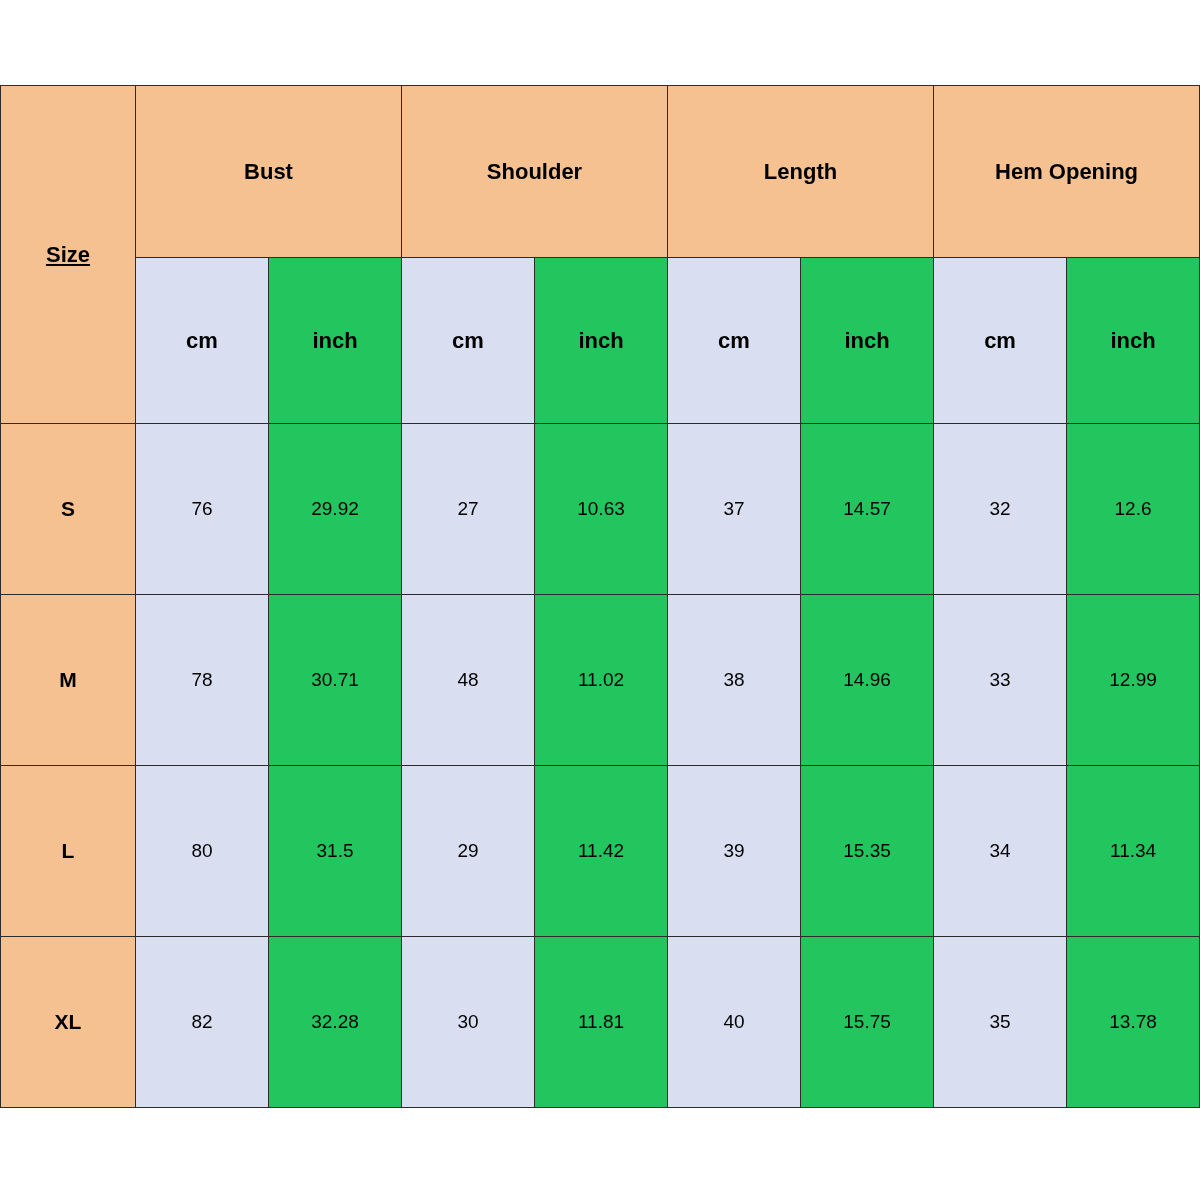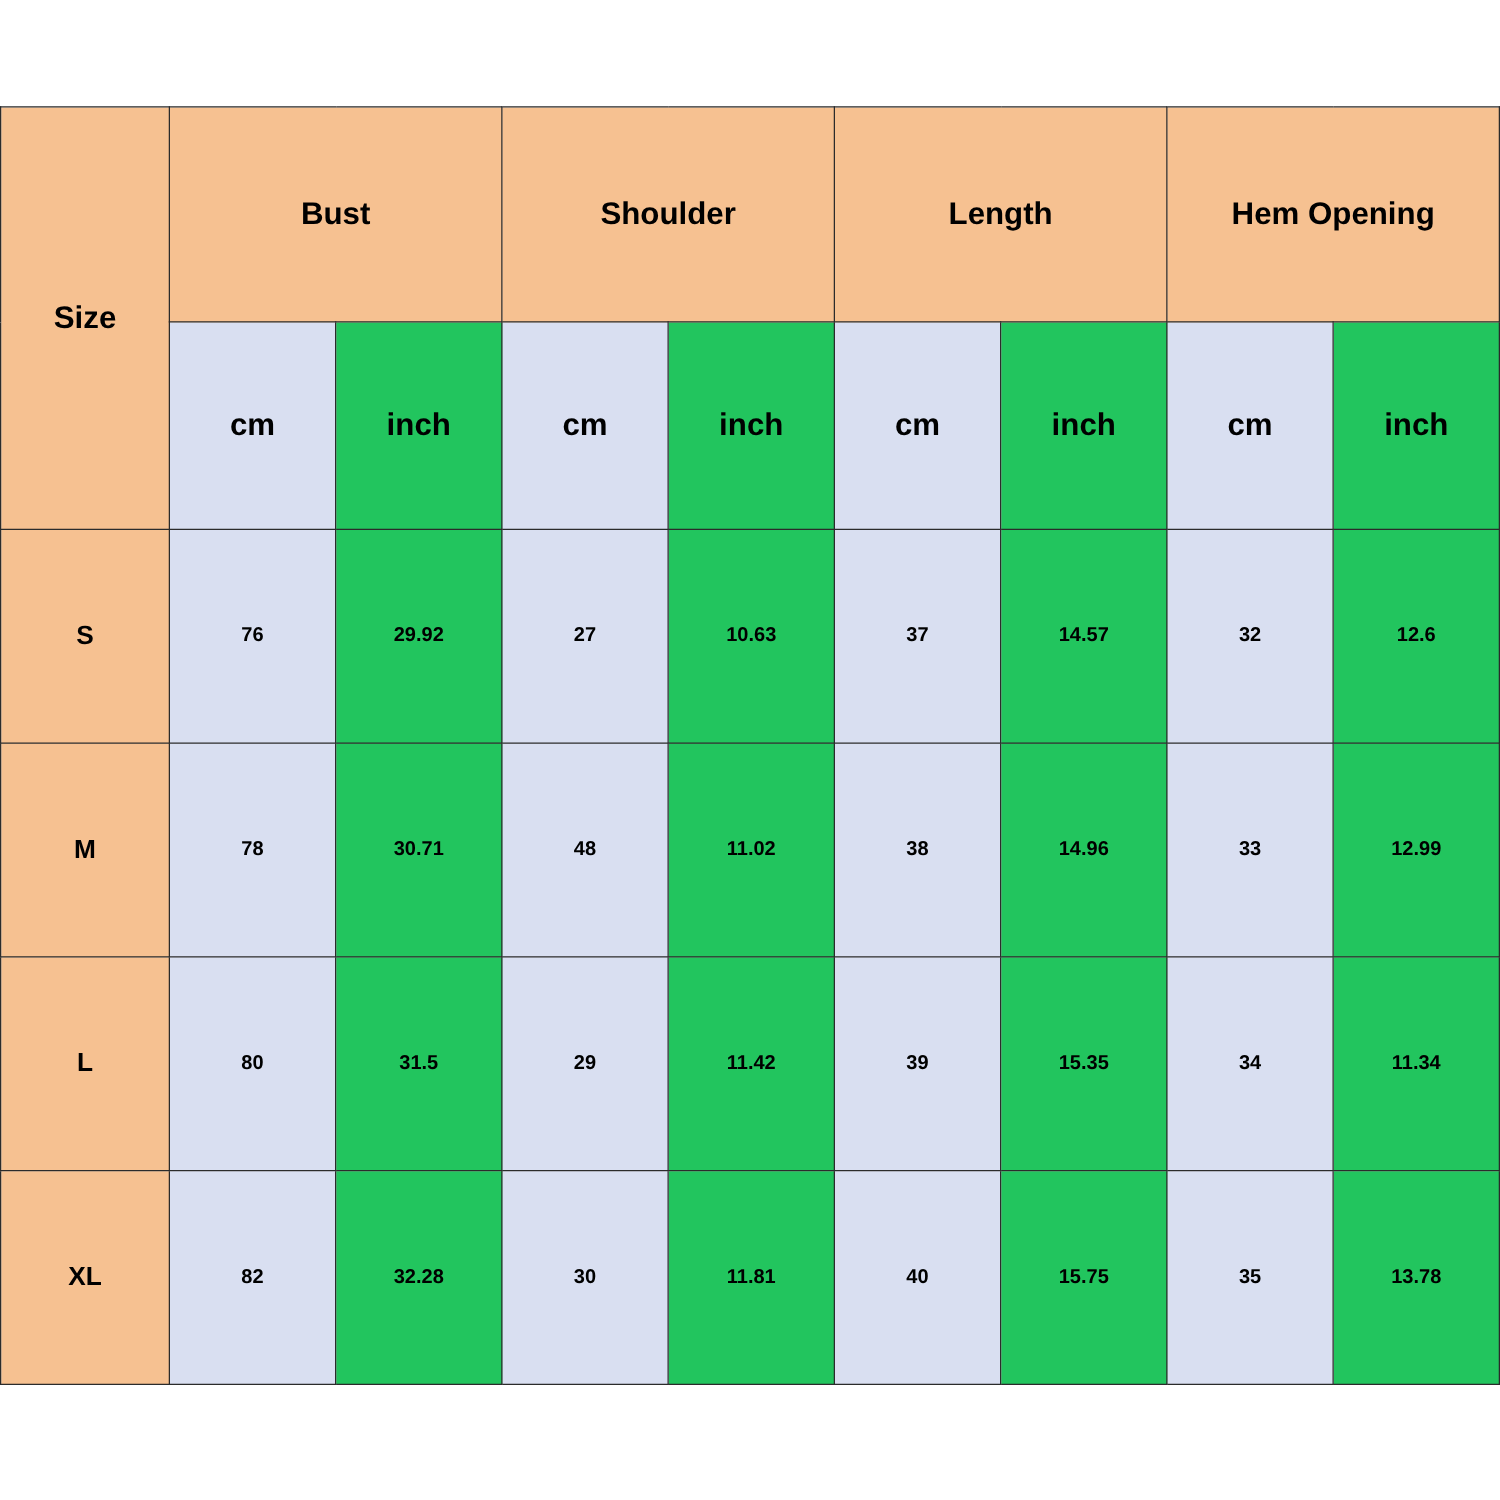--- a/index.html
+++ b/index.html
@@ -34,56 +34,57 @@
 
   .size-table td,
   .size-table th {
     border: 1.6px solid #2b2b2b;
     text-align: center;
     vertical-align: middle;
     padding: 0;
     margin: 0;
     color: #000000;
     font-weight: bold;
-    font-size: 25px;
+    font-size: 22px;
     box-sizing: border-box;
   }
 
   
   .c-orange { background: #f6c191; }
   .c-blue   { background: #d9dff1; }
   .c-white  { background: #22c55e; }
 
   
   .size-corner {
     width: 135px;
     height: 338px;
     font-size: 21px;
     font-weight: bold;
+    text-decoration: underline;
   }
 
   
   .group-head {
     height: 172px;
     font-size: 23px;
     font-weight: bold;
   }
 
   
   .unit-head {
     height: 166px;
     font-size: 21px;
     font-weight: bold;
   }
 
   
   .size-table tbody td {
     height: 171px;
-    font-weight: bold;
-    font-size: 16px;
+    font-weight: normal;
+    font-size: 19px;
   }
   .size-table tbody td.size-label {
     font-weight: bold;
     font-size: 21px;
   }
 
   
   col.col-size  { width: 135px; }
   col.col-cm    { width: 133px; }
   col.col-inch  { width: 133px; }

